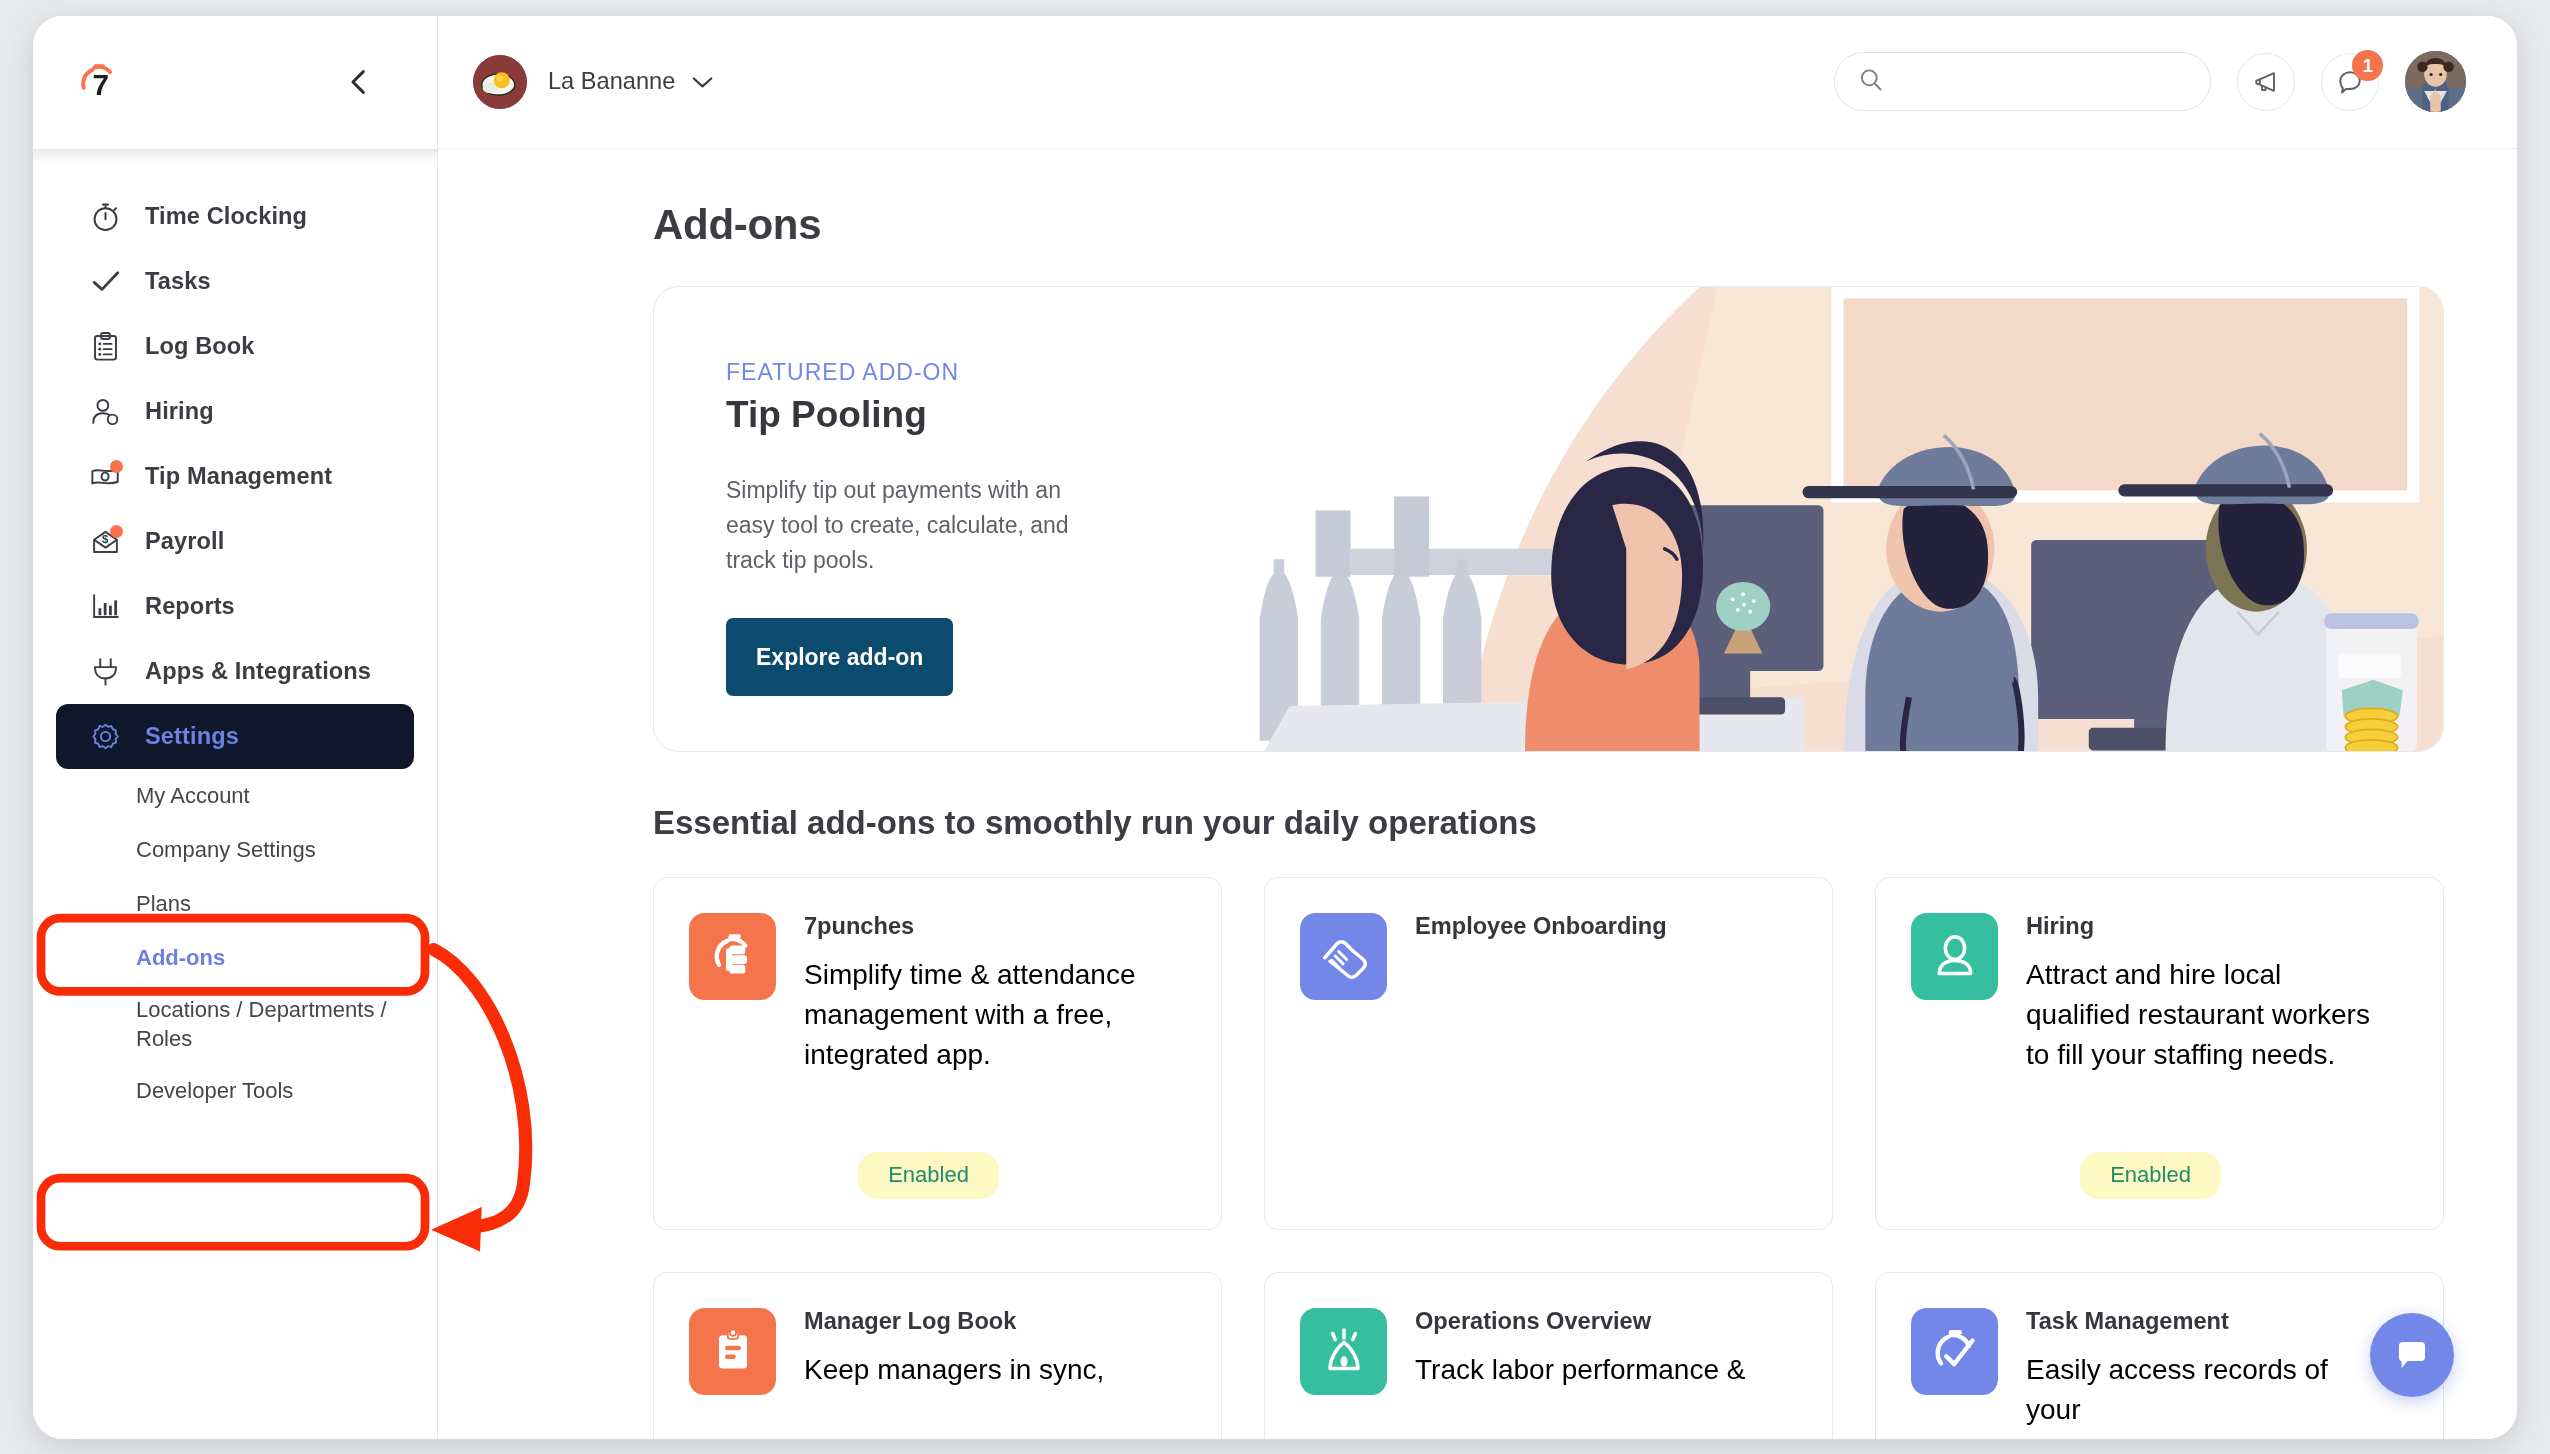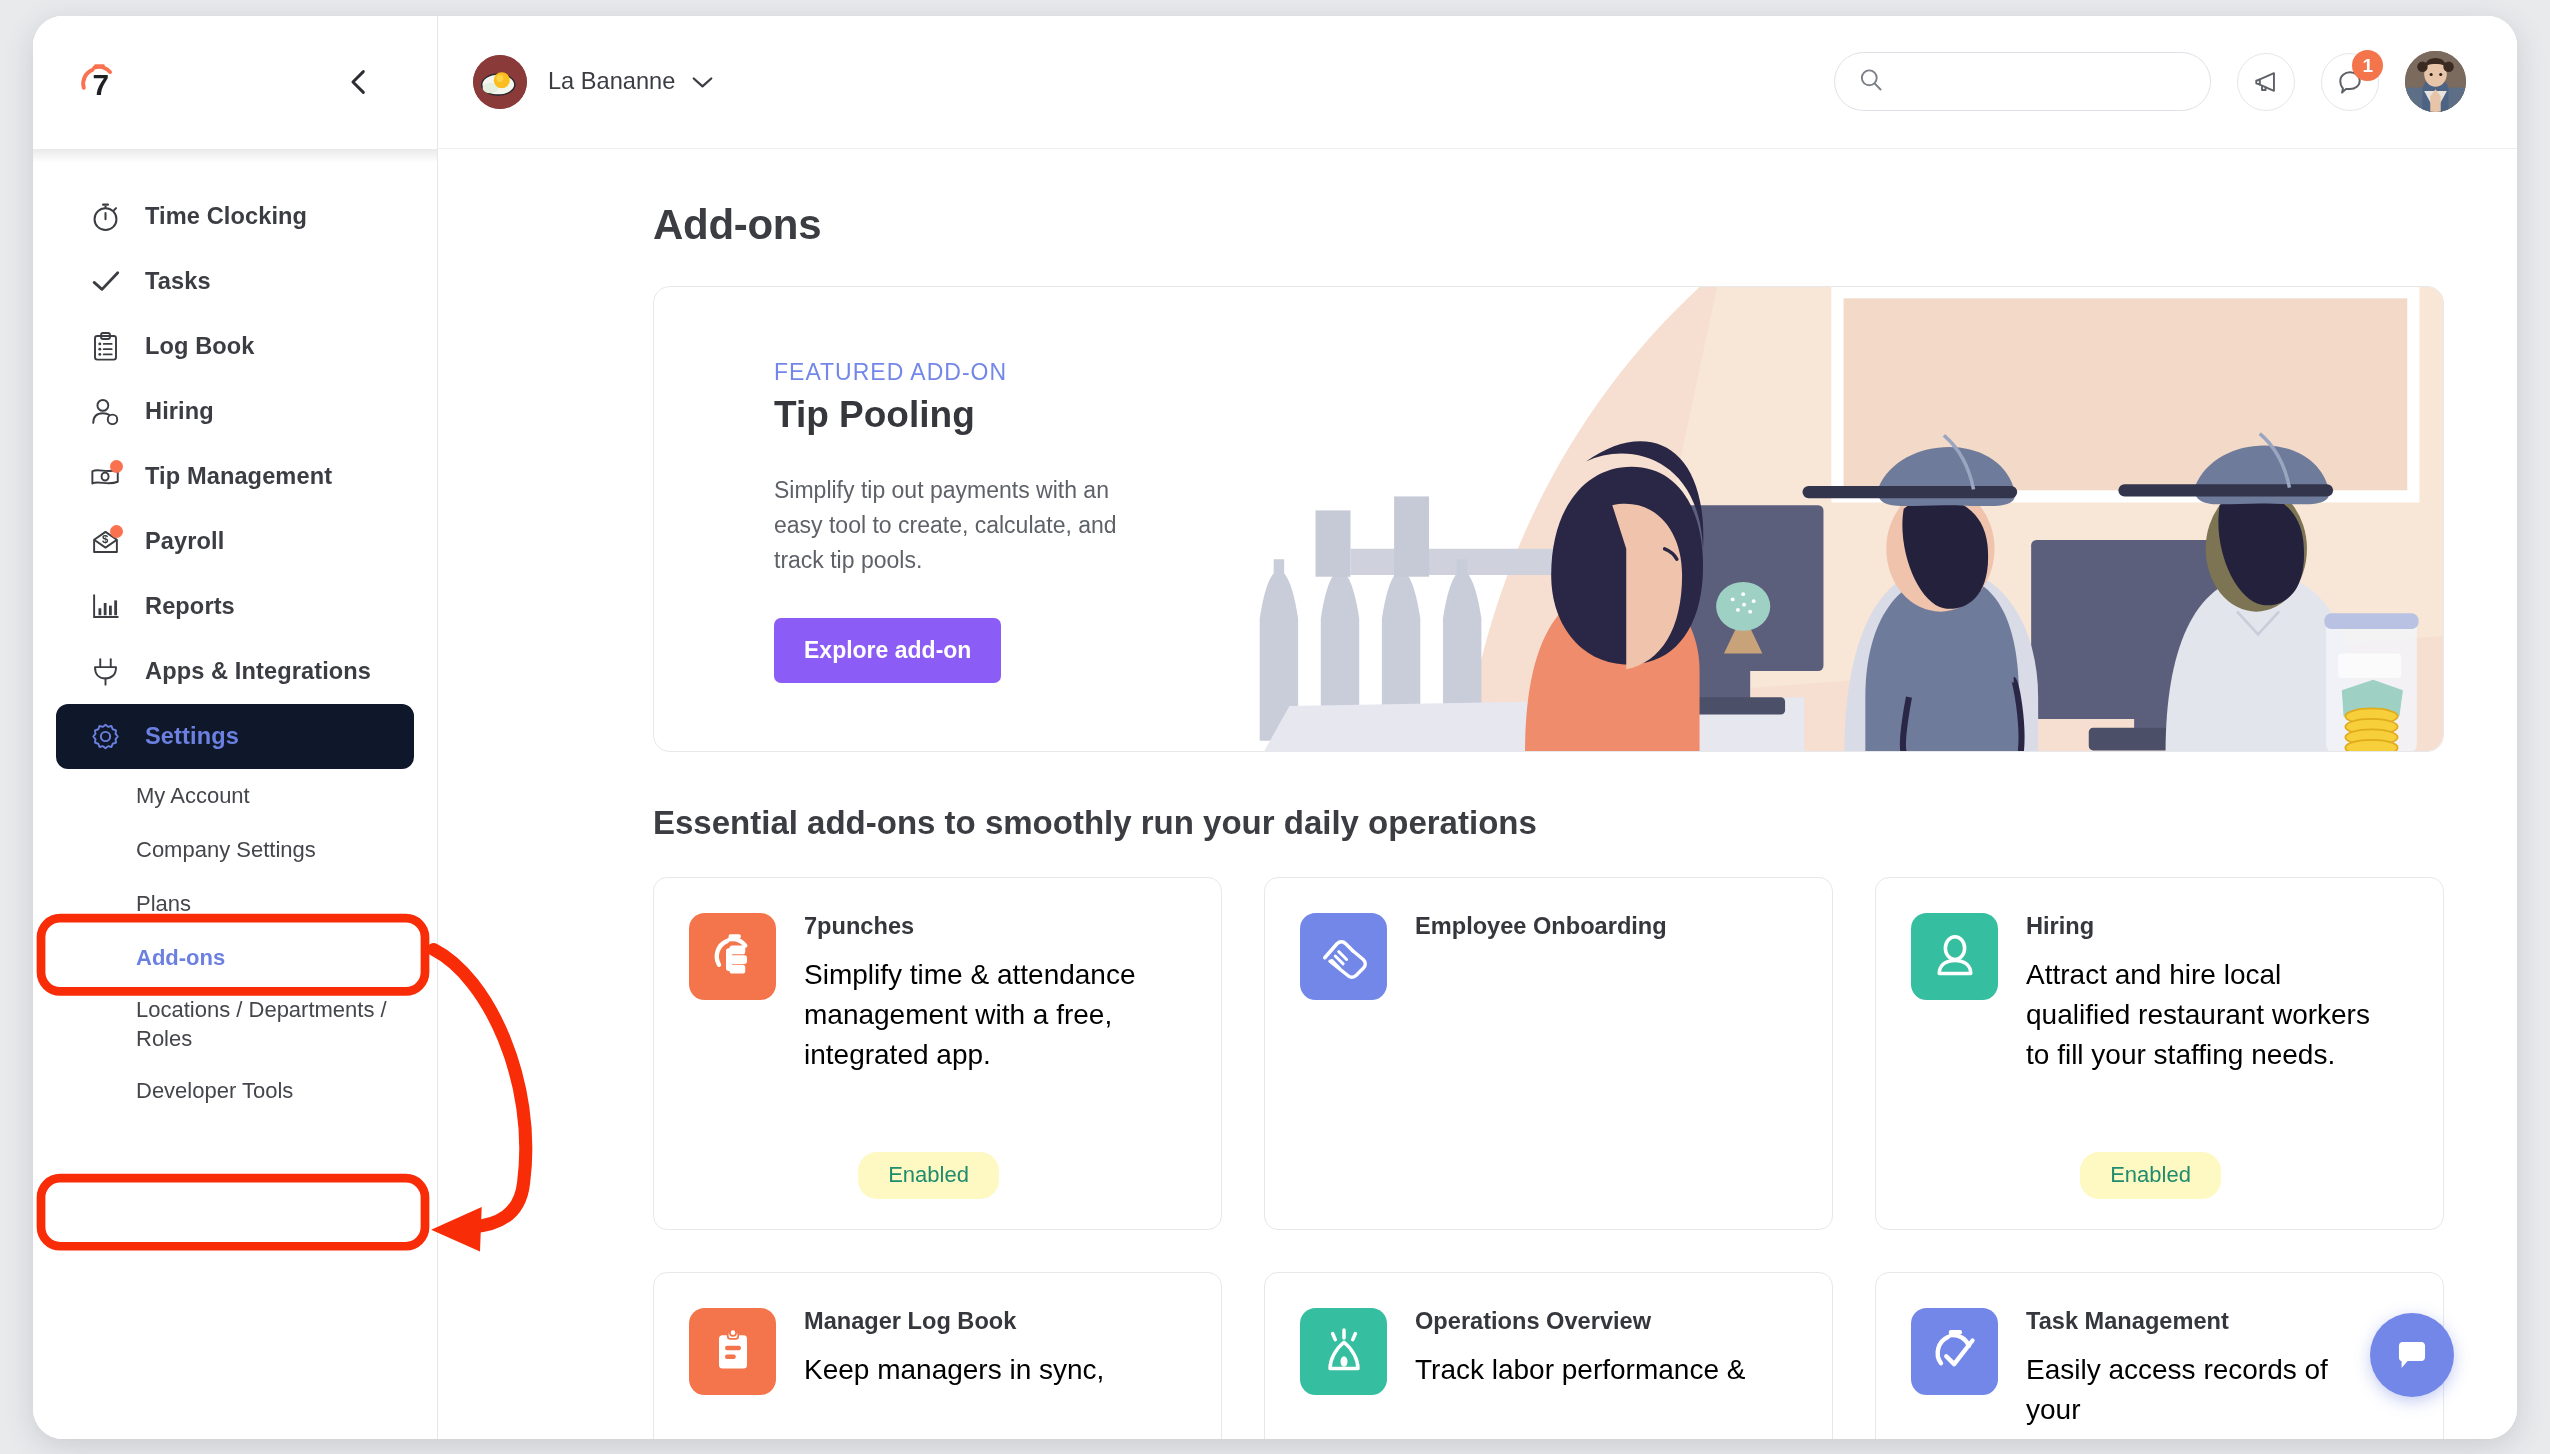--- a/index.html
+++ b/index.html
@@ -164,50 +164,49 @@
   }
   .page-title {
     font-size: 42px; font-weight: 700; color: #3b3d42;
     letter-spacing: -0.3px;
     margin-bottom: 37px;
   }
 
   
   .featured {
     border: 0.9px solid #e6e8ec;
-    border-radius: 17px;
+    border-radius: 26px;
     height: 466px;
     display: flex;
     overflow: hidden;
     background:#fff;
     position: relative;
-    padding-left: 48px;
   }
   .feat-left {
     width: 489px; flex:0 0 auto;
     padding: 72px 0 0 72px;
   }
   .feat-eyebrow {
     font-size: 23px; color: #7287e8; letter-spacing: 1px;
     font-weight: 400; margin-bottom: 8.7px;
   }
   .feat-title {
     font-size: 37px; font-weight: 700; color: #35373c;
     margin-bottom: 37px;
   }
   .feat-desc {
     font-size: 23px; color: #5e6167; line-height: 1.52;
     width: 375px; margin-bottom: 40px;
   }
   .btn-primary {
     display:inline-flex; align-items:center; justify-content:center;
-    background: #8b5cf6; color:#fff;
+    background: #0c4a6e; color:#fff;
     font-size: 23px; font-weight: 700;
     border-radius: 7px;
-    padding: 0 30px; height: 65px;
+    padding: 0 30px; height: 78px;
     border: none; cursor:pointer;
     font-family: "Liberation Sans", sans-serif;
   }
   .feat-art {
     position:absolute; right:0; top:0; bottom:0;
     width: 1267px;
   }
 
   .section-title {
     font-size: 33px; font-weight: 700; color: #3b3d42;

